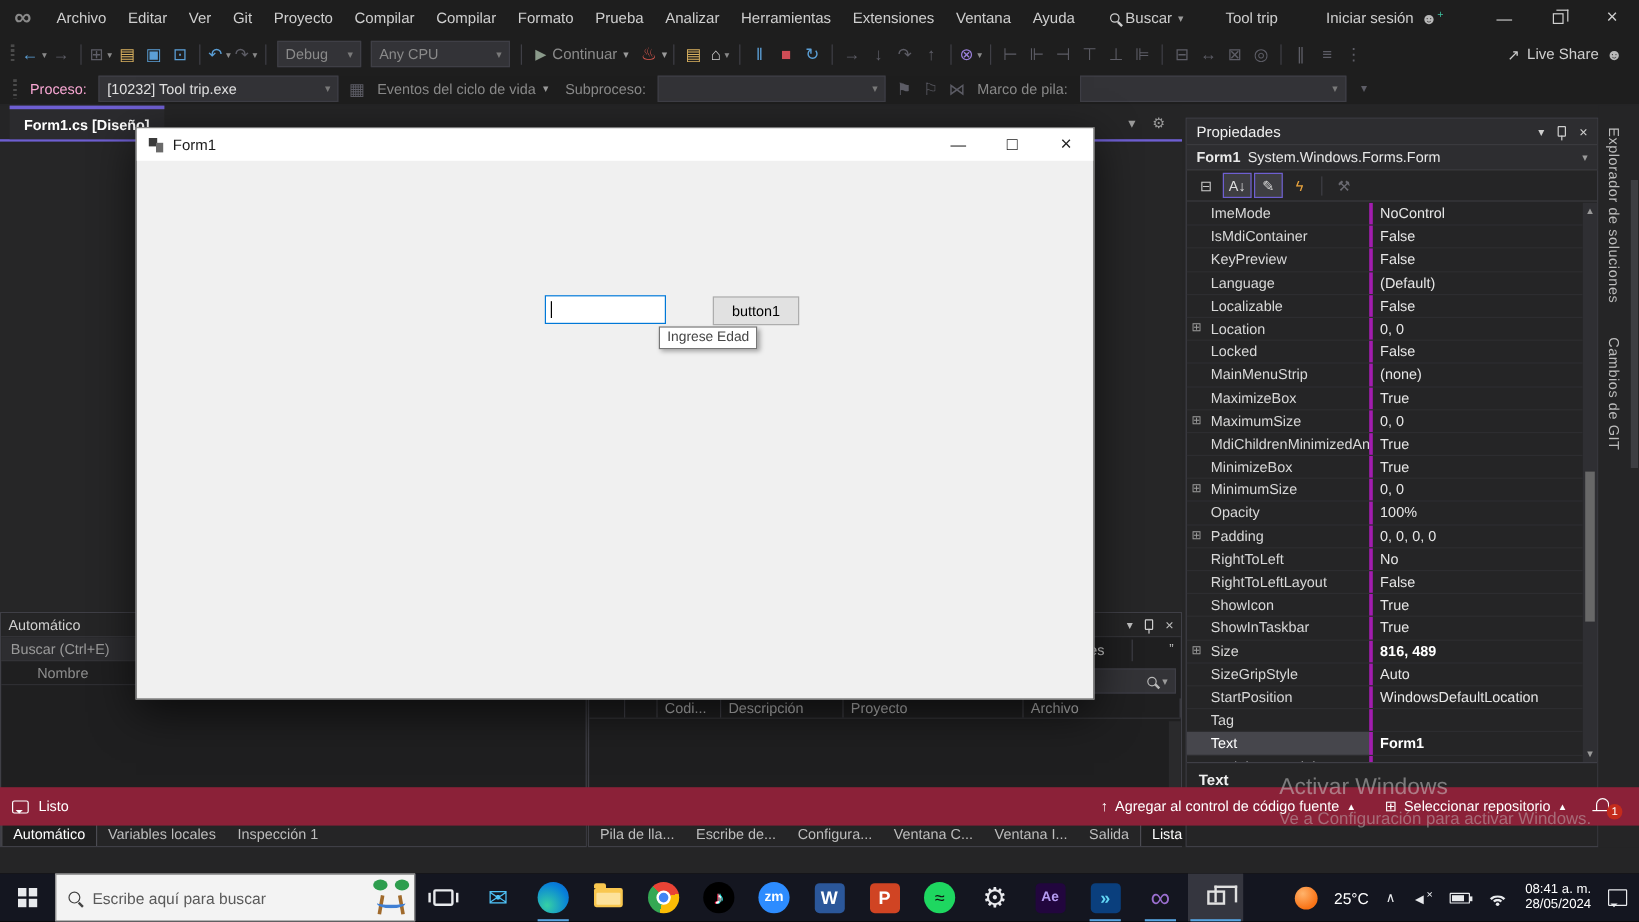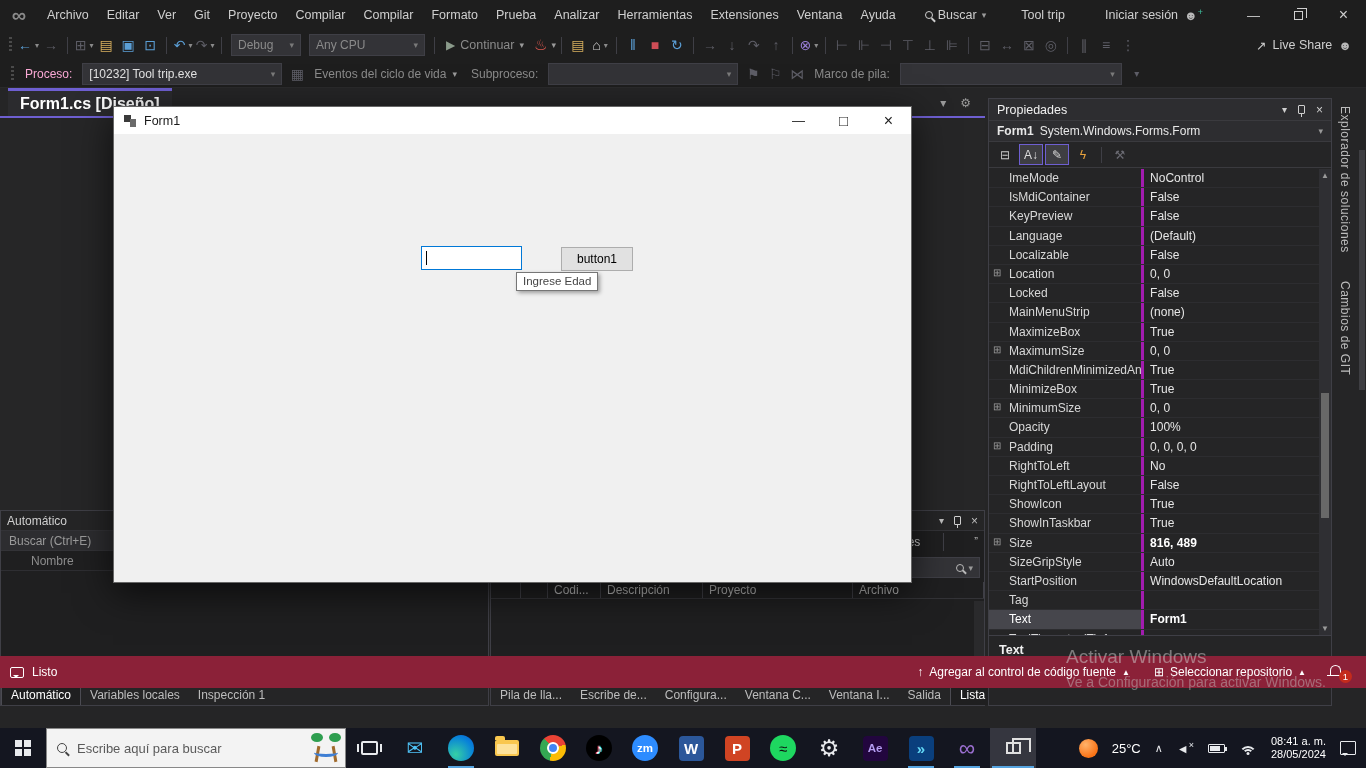--- a/index.html
+++ b/index.html
@@ -35,21 +35,21 @@
   .cont-btn .play { font-size:12px; color:#8b9b8b; }
   .flame { color:#d9584f; font-size:15px; margin:0 4px; }
   .liveshare { margin-left:auto; display:flex; align-items:center; gap:6px; color:#cfcfcf; font-size:12.5px; margin-right:10px; }
   .dr-label { color:#f9a8d4; margin:0 6px; font-size:12px; }
   .dr-label.dim, .dim-text { color:#8a8a8a; }
   .mag { display:inline-block; width:8px; height:8px; border:1.5px solid currentColor; border-radius:50%; position:relative; }
   .mag::after { content:""; position:absolute; width:5px; height:1.5px; background:currentColor; transform:rotate(45deg); right:-4px; bottom:-2px; }
 
   
   #tabstrip { position:absolute; top:88px; left:0; width:985px; height:30px; background:#252526; border-bottom:2px solid var(--accent,#6e5fd1); display:flex; align-items:flex-end; }
-  .doc-tab { margin-left:8px; height:28px; background:#2b2b2e; border-top:3px solid var(--accent,#6e5fd1); color:#ffffff; font-weight:bold; font-size:16px; display:flex; align-items:center; padding:0 12px; }
+  .doc-tab { margin-left:8px; height:28px; background:#2b2b2e; border-top:3px solid var(--accent,#6e5fd1); color:#ffffff; font-weight:bold; font-size:12px; display:flex; align-items:center; padding:0 12px; }
   .ed-actions { margin-left:auto; display:flex; gap:14px; padding:0 14px 6px 0; color:#9a9a9a; font-size:12px; }
   #editor { position:absolute; top:120px; left:0; width:985px; height:390px; background:#262627; }
 
   
   .panel { background:#1f1f20; border:1px solid #3f3f46; }
   #watch-panel { position:absolute; top:510px; left:0; width:489px; height:196px; }
   #error-panel { position:absolute; top:510px; left:490px; width:495px; height:196px; }
   .pn-header { height:20px; display:flex; align-items:center; padding:0 6px; color:#cfcfcf; font-size:12px; background:#252526; border-bottom:1px solid #333337; }
   .pn-header .hdr-icons { margin-left:auto; display:flex; align-items:center; gap:10px; color:#bdbdbd; font-size:10px; }
   .pin-ic { display:inline-block; width:7px; height:9px; border:1px solid #cfcfcf; border-radius:1px; position:relative; }
@@ -166,21 +166,21 @@
 
   
   #form1 { position:absolute; left:113px; top:106px; width:799px; height:477px; background:#f0f0f0; border:1px solid #666; box-shadow:0 10px 35px rgba(0,0,0,.65); z-index:50; }
   .f-titlebar { height:27px; background:#ffffff; display:flex; align-items:center; padding-left:10px; }
   .form-ic { width:12px; height:12px; position:relative; margin-right:8px; }
   .form-ic::before { content:""; position:absolute; left:0; top:0; width:7px; height:7px; background:#3b3b3b; }
   .form-ic::after { content:""; position:absolute; right:0; bottom:0; width:6px; height:8px; background:#6a6a6a; }
   .f-title { color:#1a1a1a; font-size:12.5px; }
   .f-controls { margin-left:auto; display:flex; }
   .f-btn { width:45px; height:27px; display:flex; align-items:center; justify-content:center; color:#222; font-size:13px; }
-  .f-client { position:relative; height:449px; }
+  .f-client { position:relative; height:449px;margin-left:33px; }
   #age-textbox { position:absolute; left:307px; top:112px; width:101px; height:24px; background:#fff; border:1px solid var(--focus,#0078d7); }
   #age-textbox::after { content:""; position:absolute; left:4px; top:4px; width:1px; height:14px; background:#000; }
   #calc-button { position:absolute; left:447px; top:113px; width:72px; height:24px; background:#e1e1e1; border:1px solid #adadad; display:flex; align-items:center; justify-content:center; color:#000; font-size:12px; }
   #tooltip { position:absolute; left:402px; top:138px; background:#ffffff; border:1px solid #767676; padding:2px 6px 3px 6px; color:#464646; font-size:11.5px; box-shadow:2px 2px 4px rgba(0,0,0,.35); white-space:nowrap; }
 
   
   #watermark { position:absolute; right:40px; bottom:78px; text-align:left; z-index:5; pointer-events:none; }
   #watermark .w1 { font-size:19px; color:rgba(210,210,210,.50); }
   #watermark .w2 { font-size:14px; color:rgba(200,200,200,.45); margin-top:6px; }
 </style>

